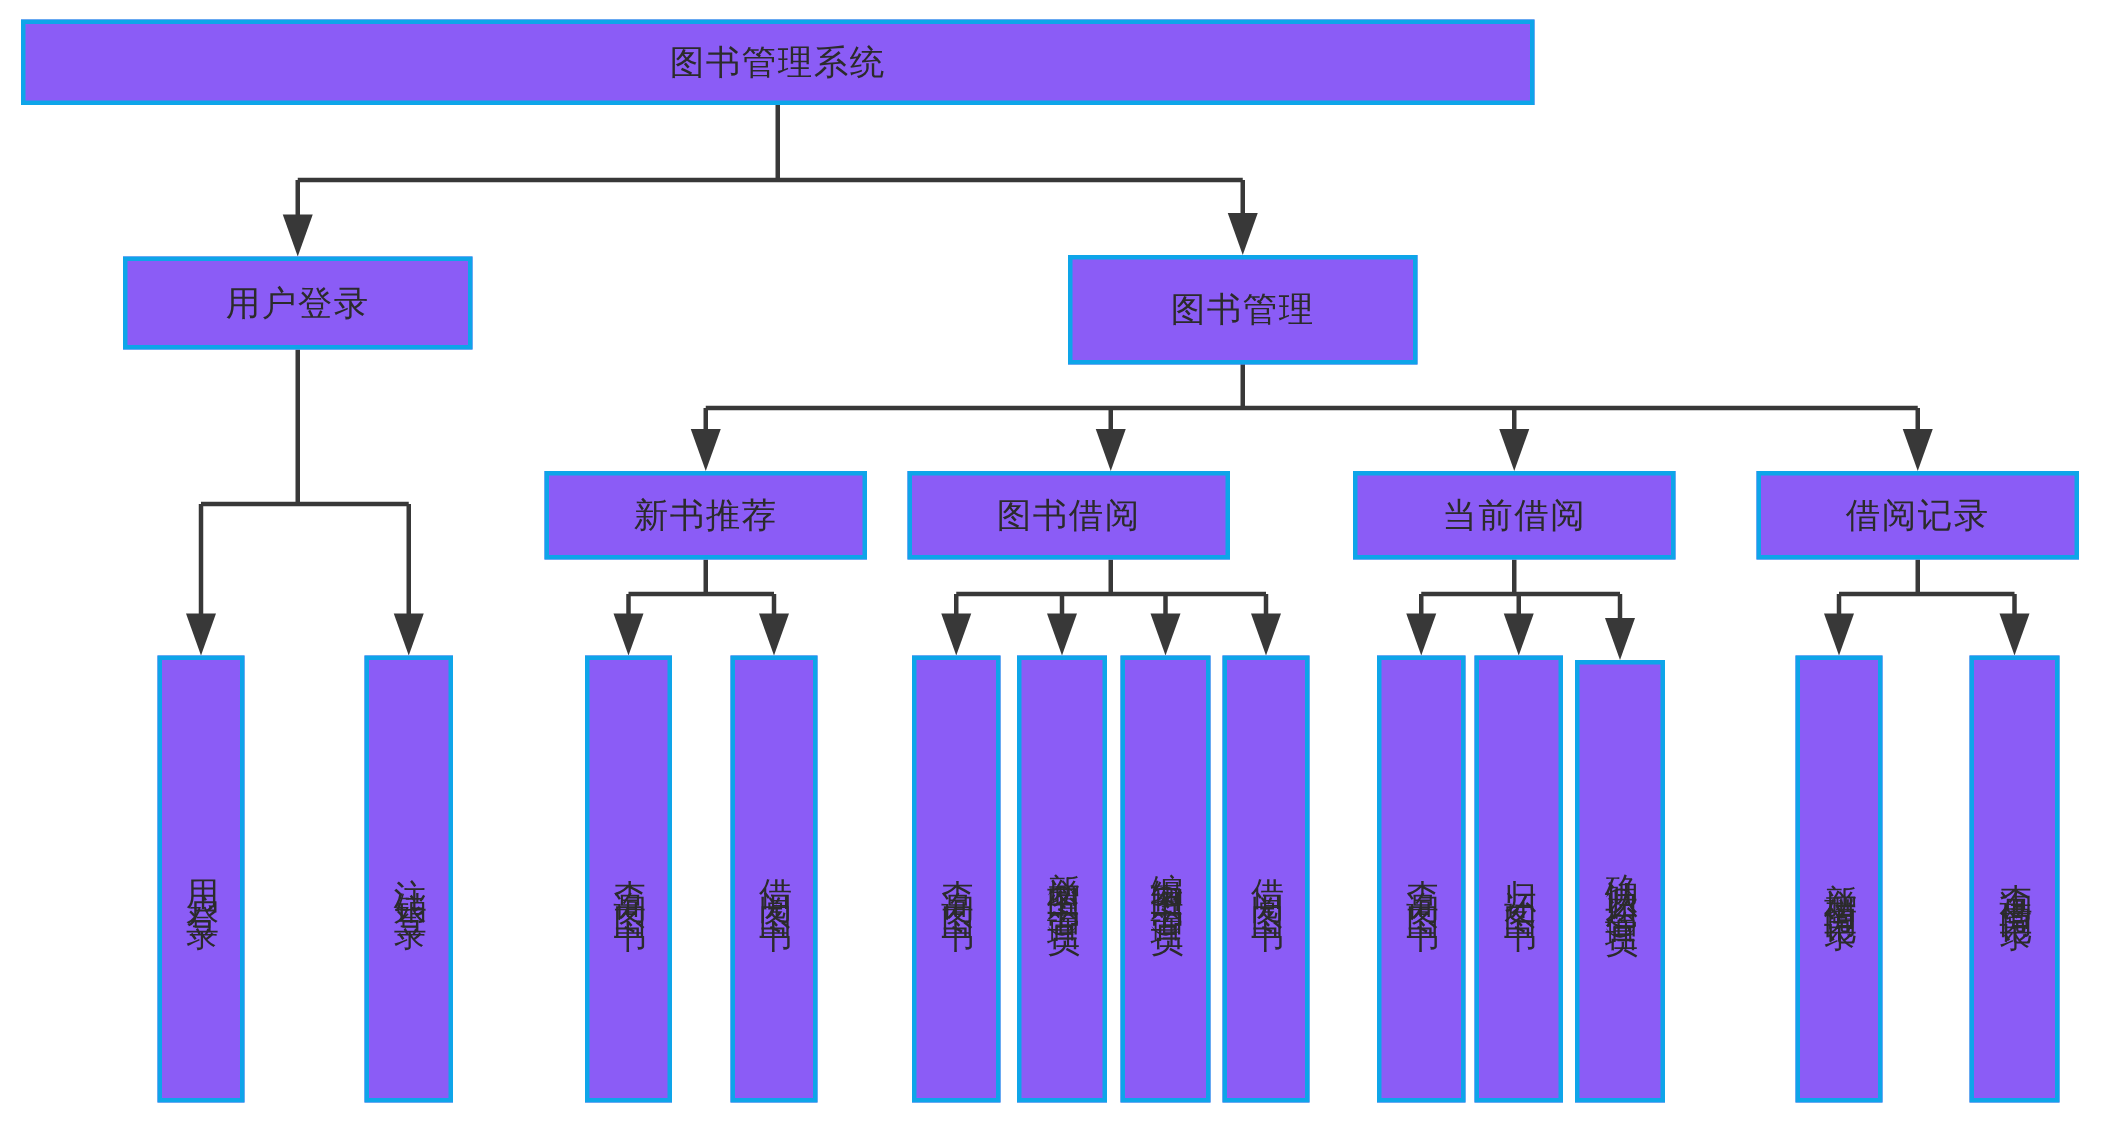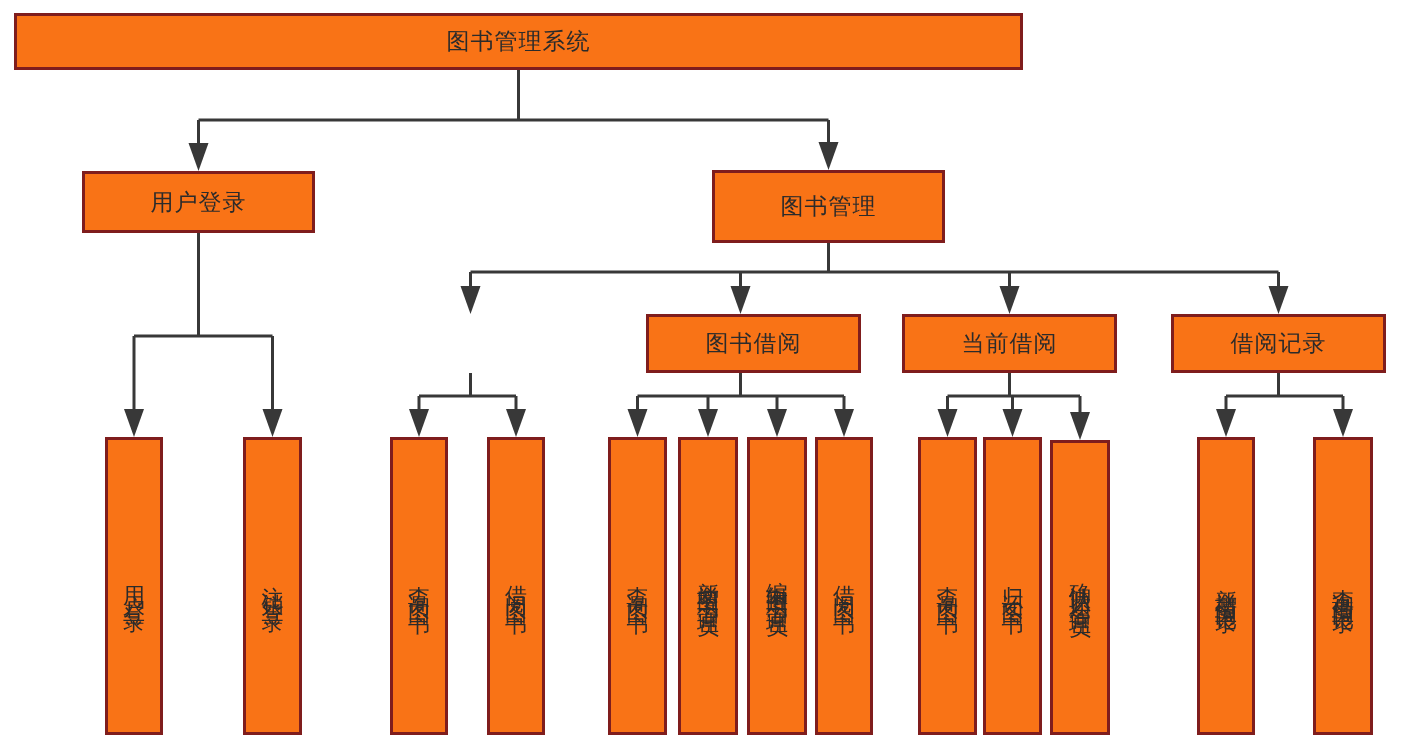--- a/index.html
+++ b/index.html
@@ -17,43 +17,43 @@
   }
   #wires {
     position: absolute;
     left: 0; top: 0;
     width: 1405px;
     height: 747px;
   }
   .box {
     position: absolute;
     box-sizing: border-box;
-    background: #f97316;
-    border: 3px solid #7f1d1d;
+    background: #8b5cf6;
+    border: 3px solid #0ea5e9;
     display: flex;
     align-items: center;
     justify-content: center;
     color: #2b2b2b;
   }
   .hbox { font-size: 23px; letter-spacing: 1px; }
   .vbox span {
     writing-mode: vertical-rl;
     text-orientation: mixed;
     font-size: 22px;
     letter-spacing: 9px;
     line-height: 1;
     white-space: nowrap;
   }
   .vbox.long span { letter-spacing: 5px; }
   
   .n-root  { left:14px;  top:13px;  width:1009px; height:57px; }
   .n-l2a   { left:82px;  top:171px; width:233px;  height:62px; }
   .n-l2b   { left:712px; top:170px; width:233px;  height:73px; }
   .n-l3a   { left:363px; top:314px; width:215px;  height:59px; }
-  .n-l3b   { left:646px; top:314px; width:215px;  height:59px; }
+  .n-l3b   { left:605px; top:314px; width:215px;  height:59px; }
   .n-l3c   { left:902px; top:314px; width:215px;  height:59px; }
   .n-l3d   { left:1171px;top:314px; width:215px;  height:59px; }
   .n-v0  { left:105px;  top:437px; width:58px; height:298px; }
   .n-v1  { left:243px;  top:437px; width:59px; height:298px; }
   .n-v2  { left:390px;  top:437px; width:58px; height:298px; }
   .n-v3  { left:487px;  top:437px; width:58px; height:298px; }
   .n-v4  { left:608px;  top:437px; width:59px; height:298px; }
   .n-v5  { left:678px;  top:437px; width:60px; height:298px; }
   .n-v6  { left:747px;  top:437px; width:60px; height:298px; }
   .n-v7  { left:815px;  top:437px; width:58px; height:298px; }
@@ -161,20 +161,23 @@
     <span>图书管理系统</span>
   </div>
 
   <div class="box hbox n-l2a">
     <span>用户登录</span>
   </div>
   <div class="box hbox n-l2b">
     <span>图书管理</span>
   </div>
 
+  <div class="box hbox n-l3a">
+    <span>新书推荐</span>
+  </div>
   <div class="box hbox n-l3b">
     <span>图书借阅</span>
   </div>
   <div class="box hbox n-l3d">
     <span>借阅记录</span>
   </div>
   <div class="box hbox n-l3c">
     <span>当前借阅</span>
   </div>
 

